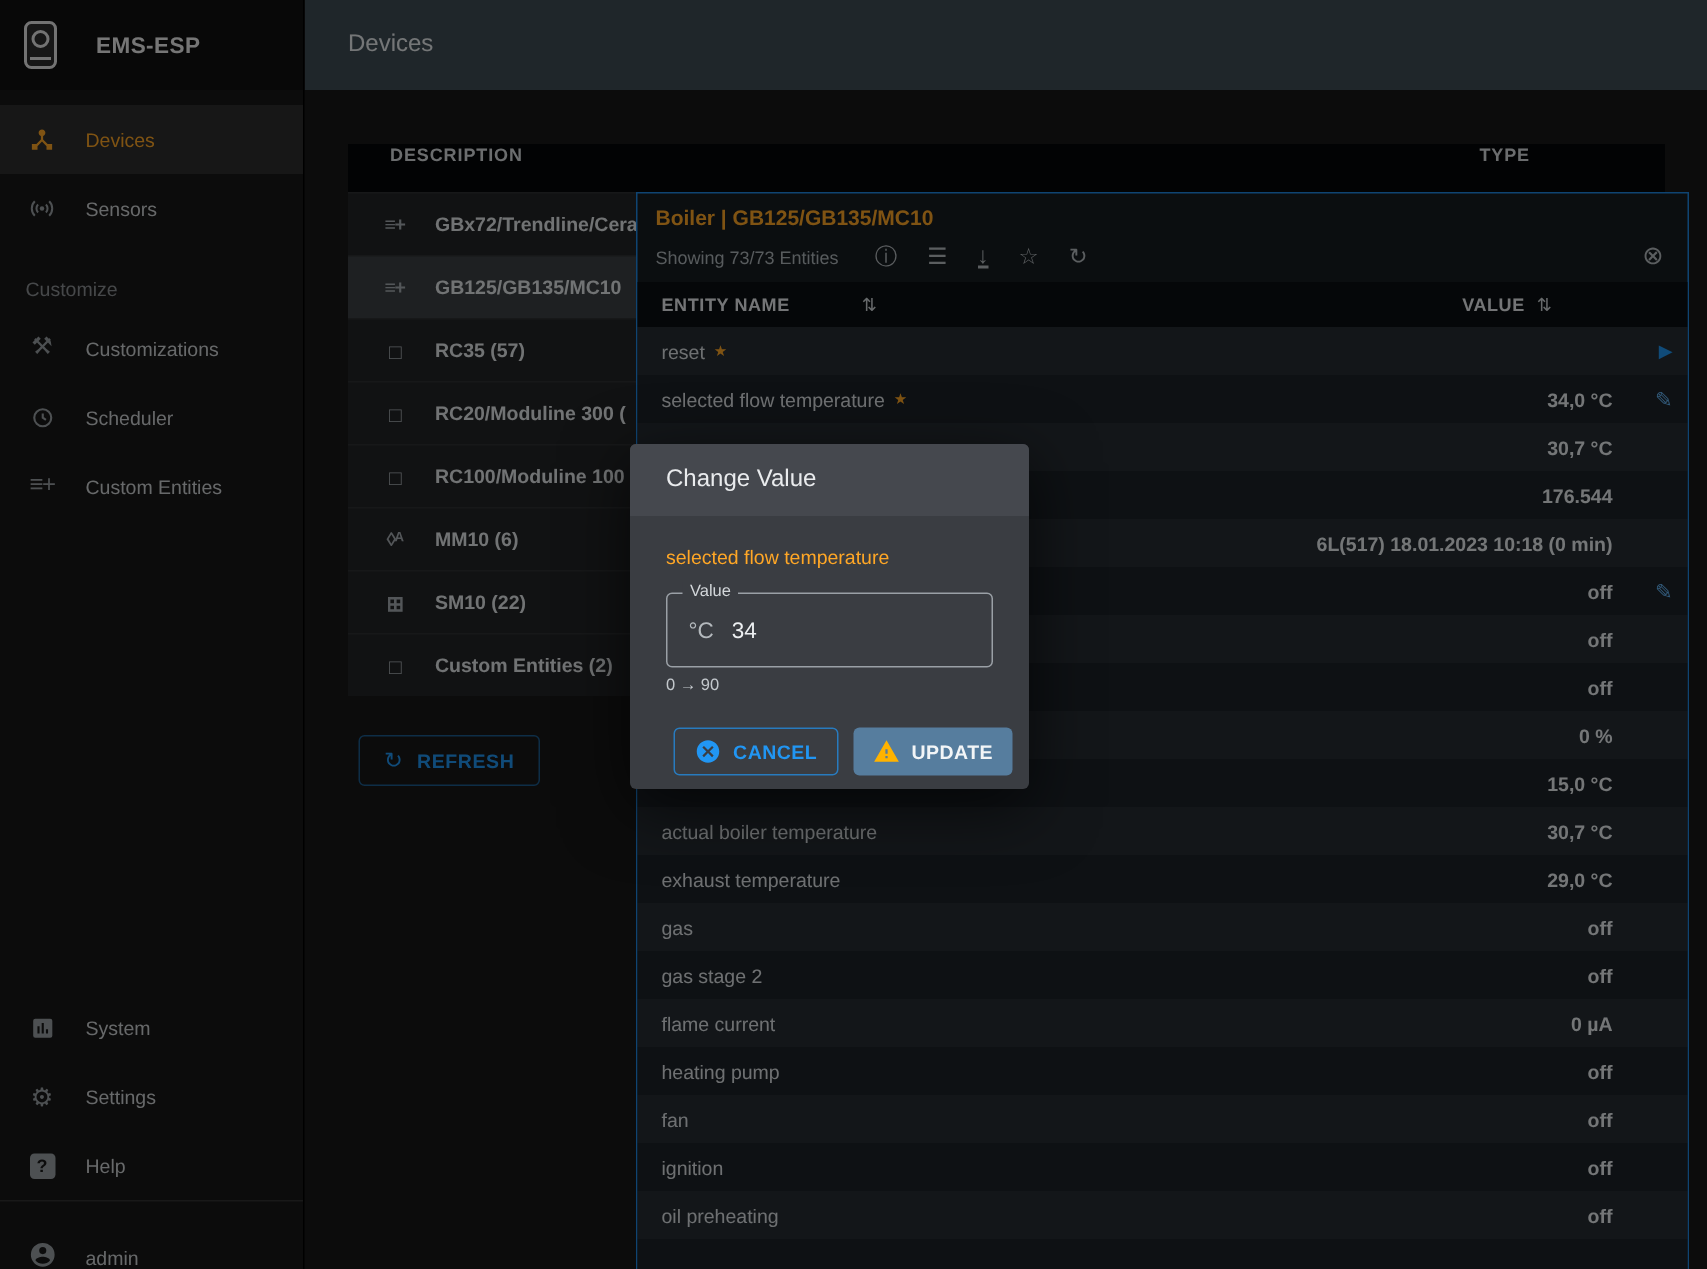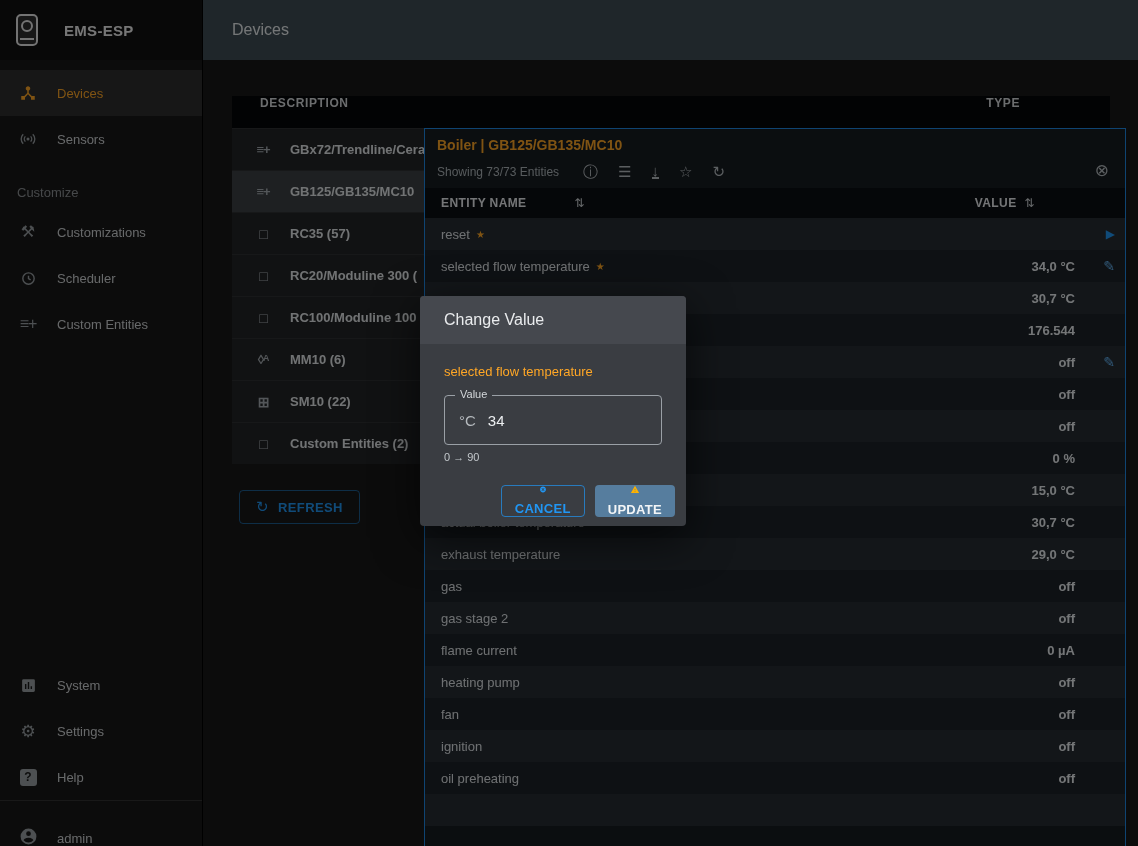--- a/index.html
+++ b/index.html
@@ -92,21 +92,21 @@
   .field { position:relative; border:1px solid #9aa0a6; border-radius:4px; height:50px;
            display:flex; align-items:center; padding:0 14px; gap:12px; }
   .field-label { position:absolute; top:-8px; left:10px; background:#3a3d42; padding:0 5px;
                  font-size:11px; color:#d3d7da; }
   .unit { color:#b4b9bd; font-size:15px; }
   .field input { background:transparent; border:none; outline:none; color:#eceff1;
                  font-size:15px; width:100%; font-family:inherit; }
   .helper { margin-top:6px; font-size:11px; color:#c3c8cc; }
   .dialog-actions { display:flex; justify-content:flex-end; gap:10px; padding:18px 11px 9px 24px; }
   .btn { height:32px; display:inline-flex; align-items:center; gap:8px; border-radius:4px;
-         font-size:13px; font-weight:bold; letter-spacing:.3px; padding:0 13px; cursor:pointer; font-family:inherit;flex-direction:column; }
+         font-size:13px; font-weight:bold; letter-spacing:.3px; padding:0 13px; cursor:pointer; font-family:inherit; }
   .btn-cancel { background:transparent; border:1px solid rgba(33,150,243,.7); color:#2196f3; }
   .btn-update { background:#567d9e; border:none; color:#f2f5f7; }
   .svg-ic { display:block; }
 </style>
 </head>
 <body>
 
 <div class="app">
 
   <aside class="sidebar">
@@ -278,20 +278,27 @@
             <span></span>
           </span>
         <span class="eval">30,7 °C</span>
         <span class="eslot"></span>
       </div>
       <div class="erow">
         <span class="ename">
             <span></span>
           </span>
         <span class="eval">176.544</span>
+        <span class="eslot"></span>
+      </div>
+      <div class="erow">
+        <span class="ename">
+            <span></span>
+          </span>
+        <span class="eval">6L(517) 18.01.2023 10:18 (0 min)</span>
         <span class="eslot"></span>
       </div>
       <div class="erow">
         <span class="ename">
             <span></span>
           </span>
         <span class="eval">off</span>
         <span class="eslot">
             <span class="pencil">✎</span>
           </span>

